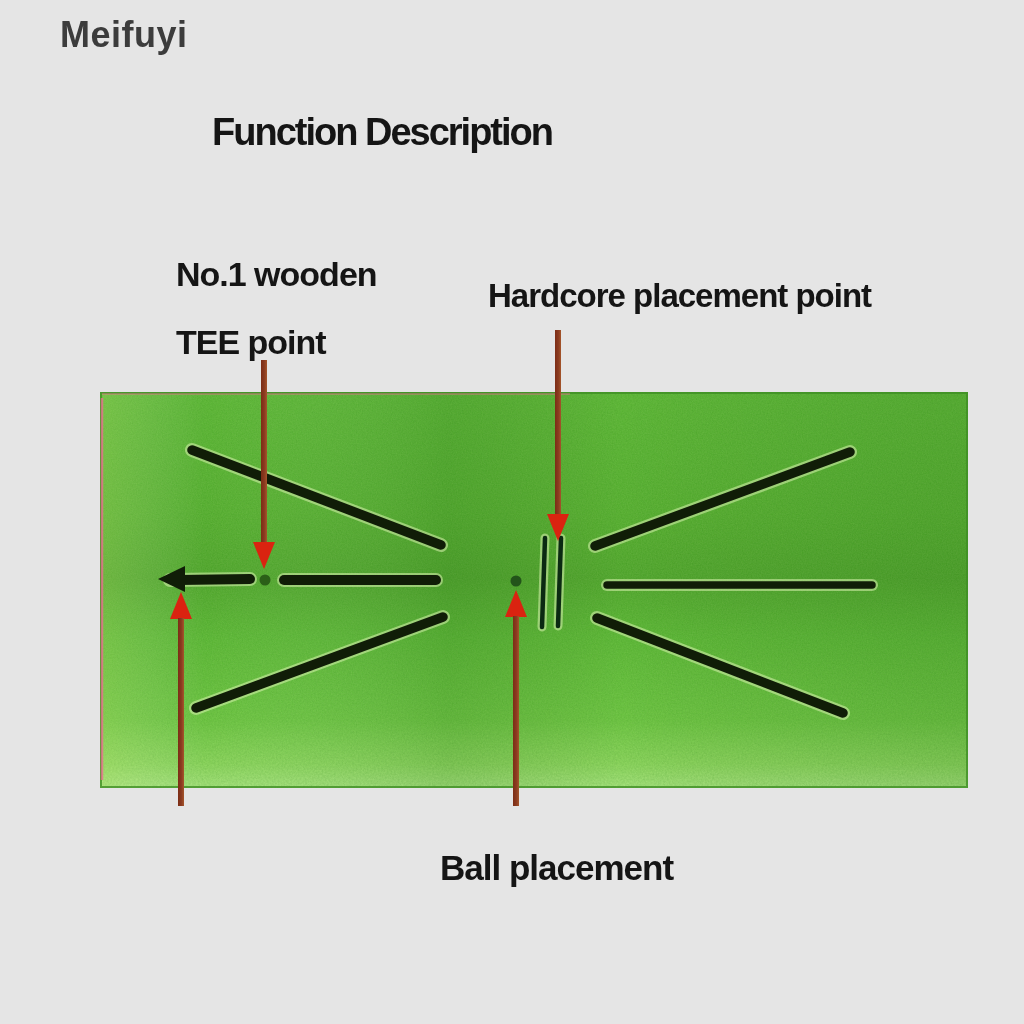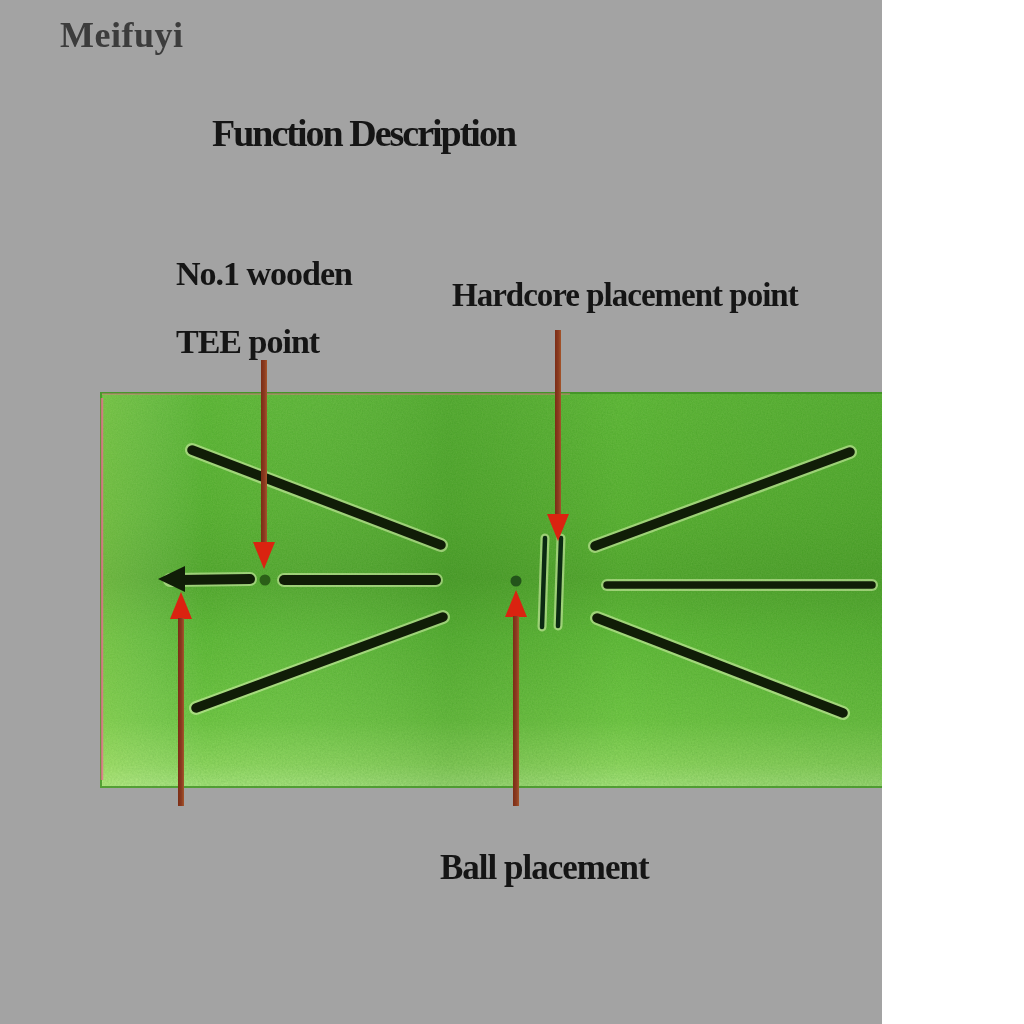--- a/index.html
+++ b/index.html
@@ -1,35 +1,35 @@
 <!DOCTYPE html>
 <html style="--brand-text: #3c3c3c; --label-text: #151515; --arrow-red: #da2310; --arrow-stem: #8a3a20; --mat-green: #58b531; --mat-line-dark: #101d07; --mat-dot-green: #2b5f18; --mat-border-pink: #ec6d92;"><head>
 <meta charset="utf-8">
 <style>
   html,body{margin:0;padding:0;background:#ffffff;}
   .page{
-    position:relative;width:882px;height:1024px;background:#a3a3a3;
-    font-family:Liberation Serif, serif;overflow:hidden;
+    position:relative;width:1024px;height:1024px;background:#e5e5e5;
+    font-family:Liberation Sans, sans-serif;overflow:hidden;
   }
   .brand{
     position:absolute;left:60px;top:14px;
     font-size:36px;font-weight:bold;letter-spacing:0.5px;
     color:var(--brand-text,#3c3c3c);
   }
   .title{
     position:absolute;left:196px;top:95px;margin:16px;
     font-size:38px;font-weight:bold;letter-spacing:-2px;
     color:var(--label-text,#151515);white-space:nowrap;
   }
   .label{
     position:absolute;font-weight:bold;color:var(--label-text,#151515);
     letter-spacing:-1px;white-space:nowrap;
   }
   .label-tee{left:143px;top:240px;font-size:34px;line-height:68px;margin-left:33px;}
-  .label-hardcore{left:452px;top:277px;font-size:33px;}
+  .label-hardcore{left:488px;top:277px;font-size:33px;}
   .label-batting{left:33px;top:802px;font-size:35px;}
   .label-ball{left:440px;top:848px;font-size:35px;}
   .mat{position:absolute;left:100px;top:392px;width:868px;height:396px;}
   .mat svg{display:block;}
   
   .arrow{position:absolute;width:22px;}
   .stem{
     position:absolute;left:8px;width:6px;
     background:linear-gradient(to right,#7c2d15,var(--arrow-stem,#8a3a20) 55%,#a5552a);
   }

